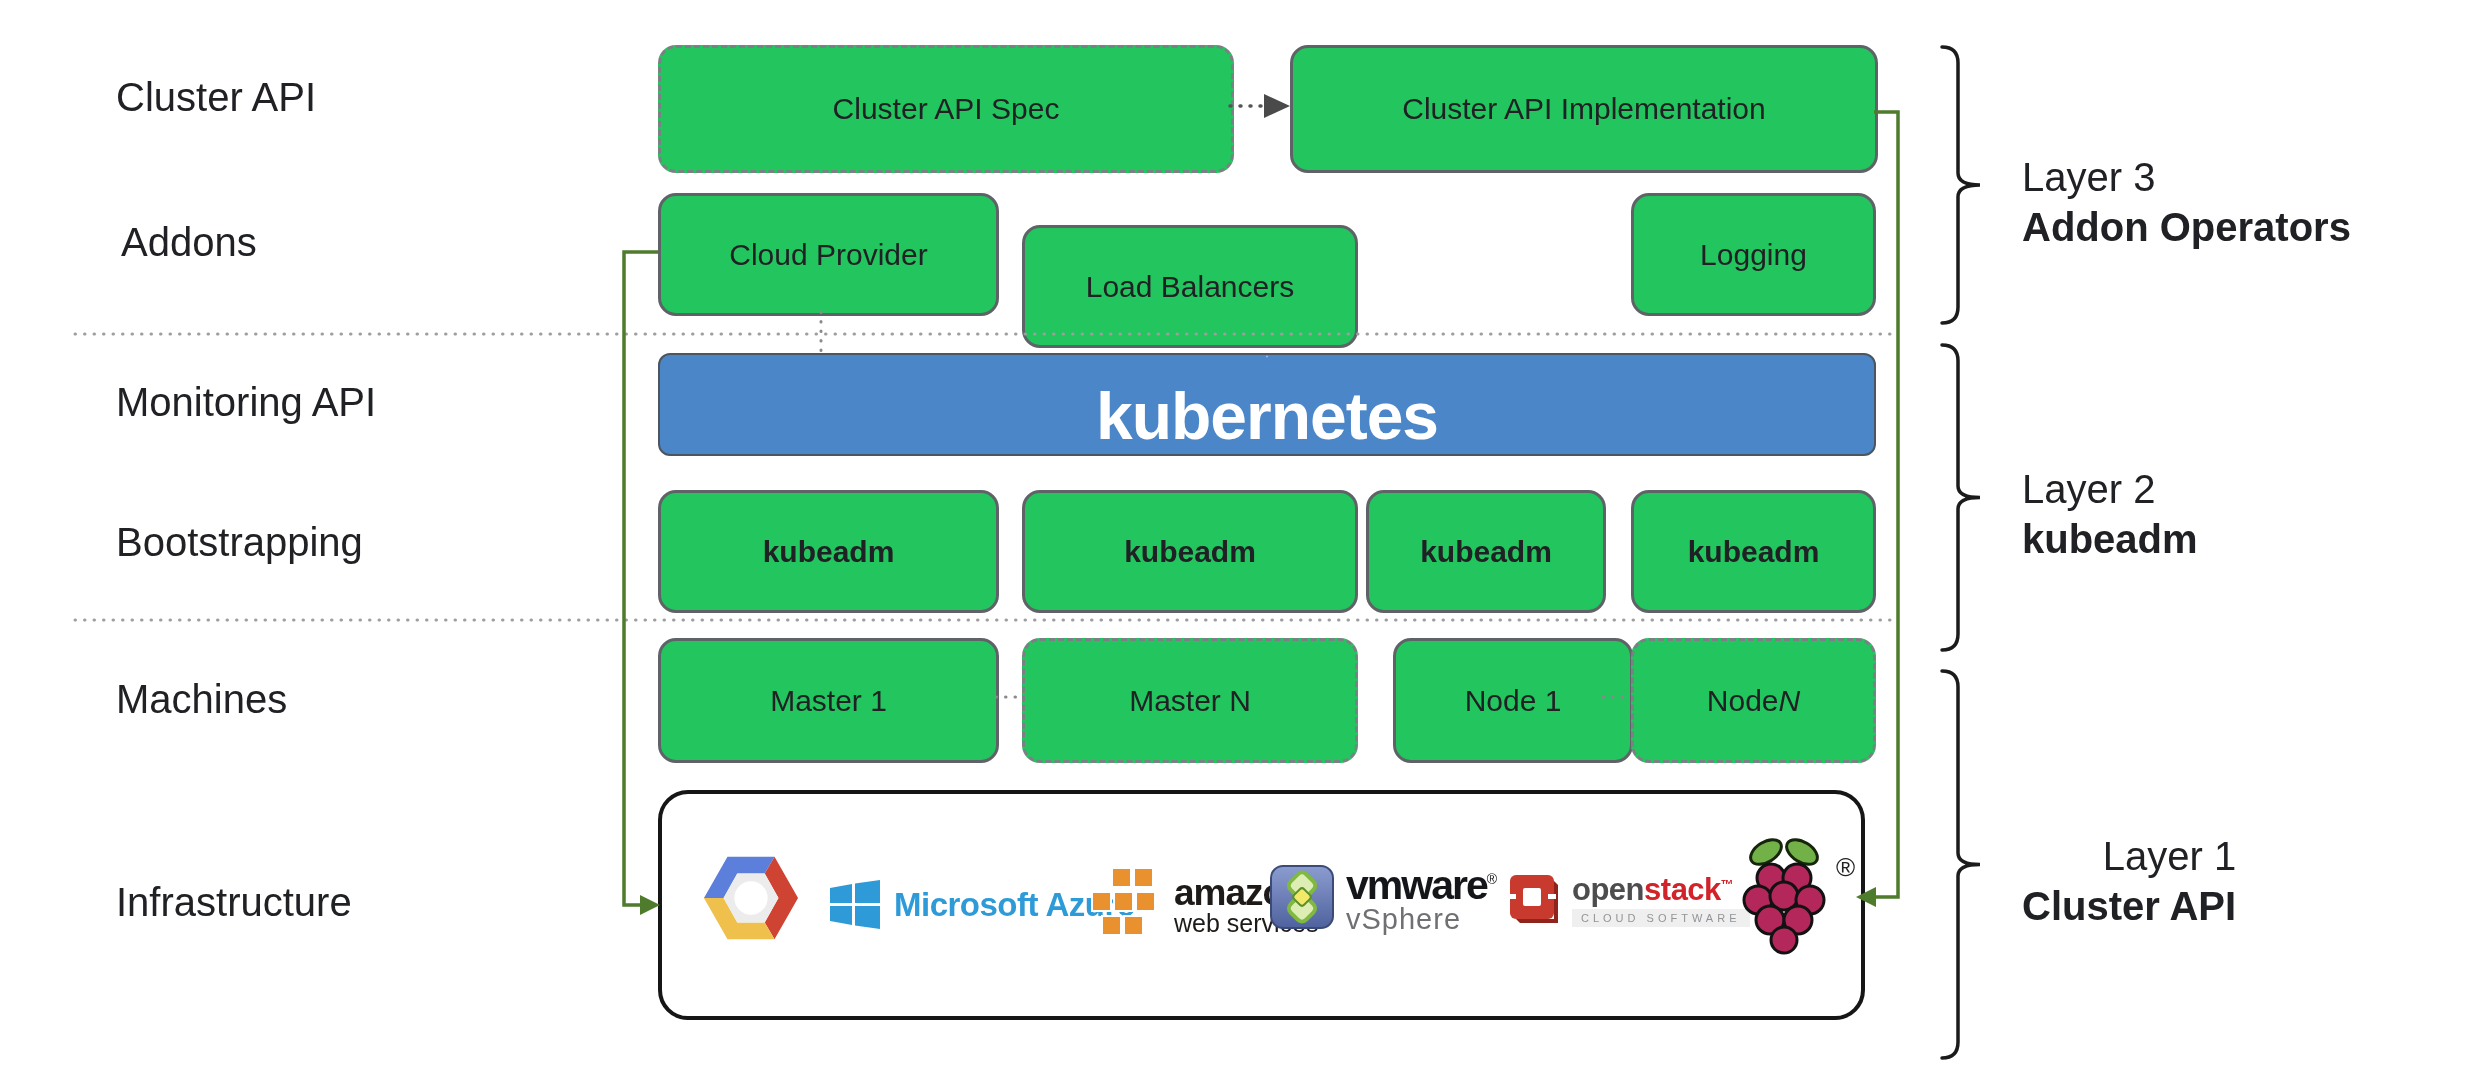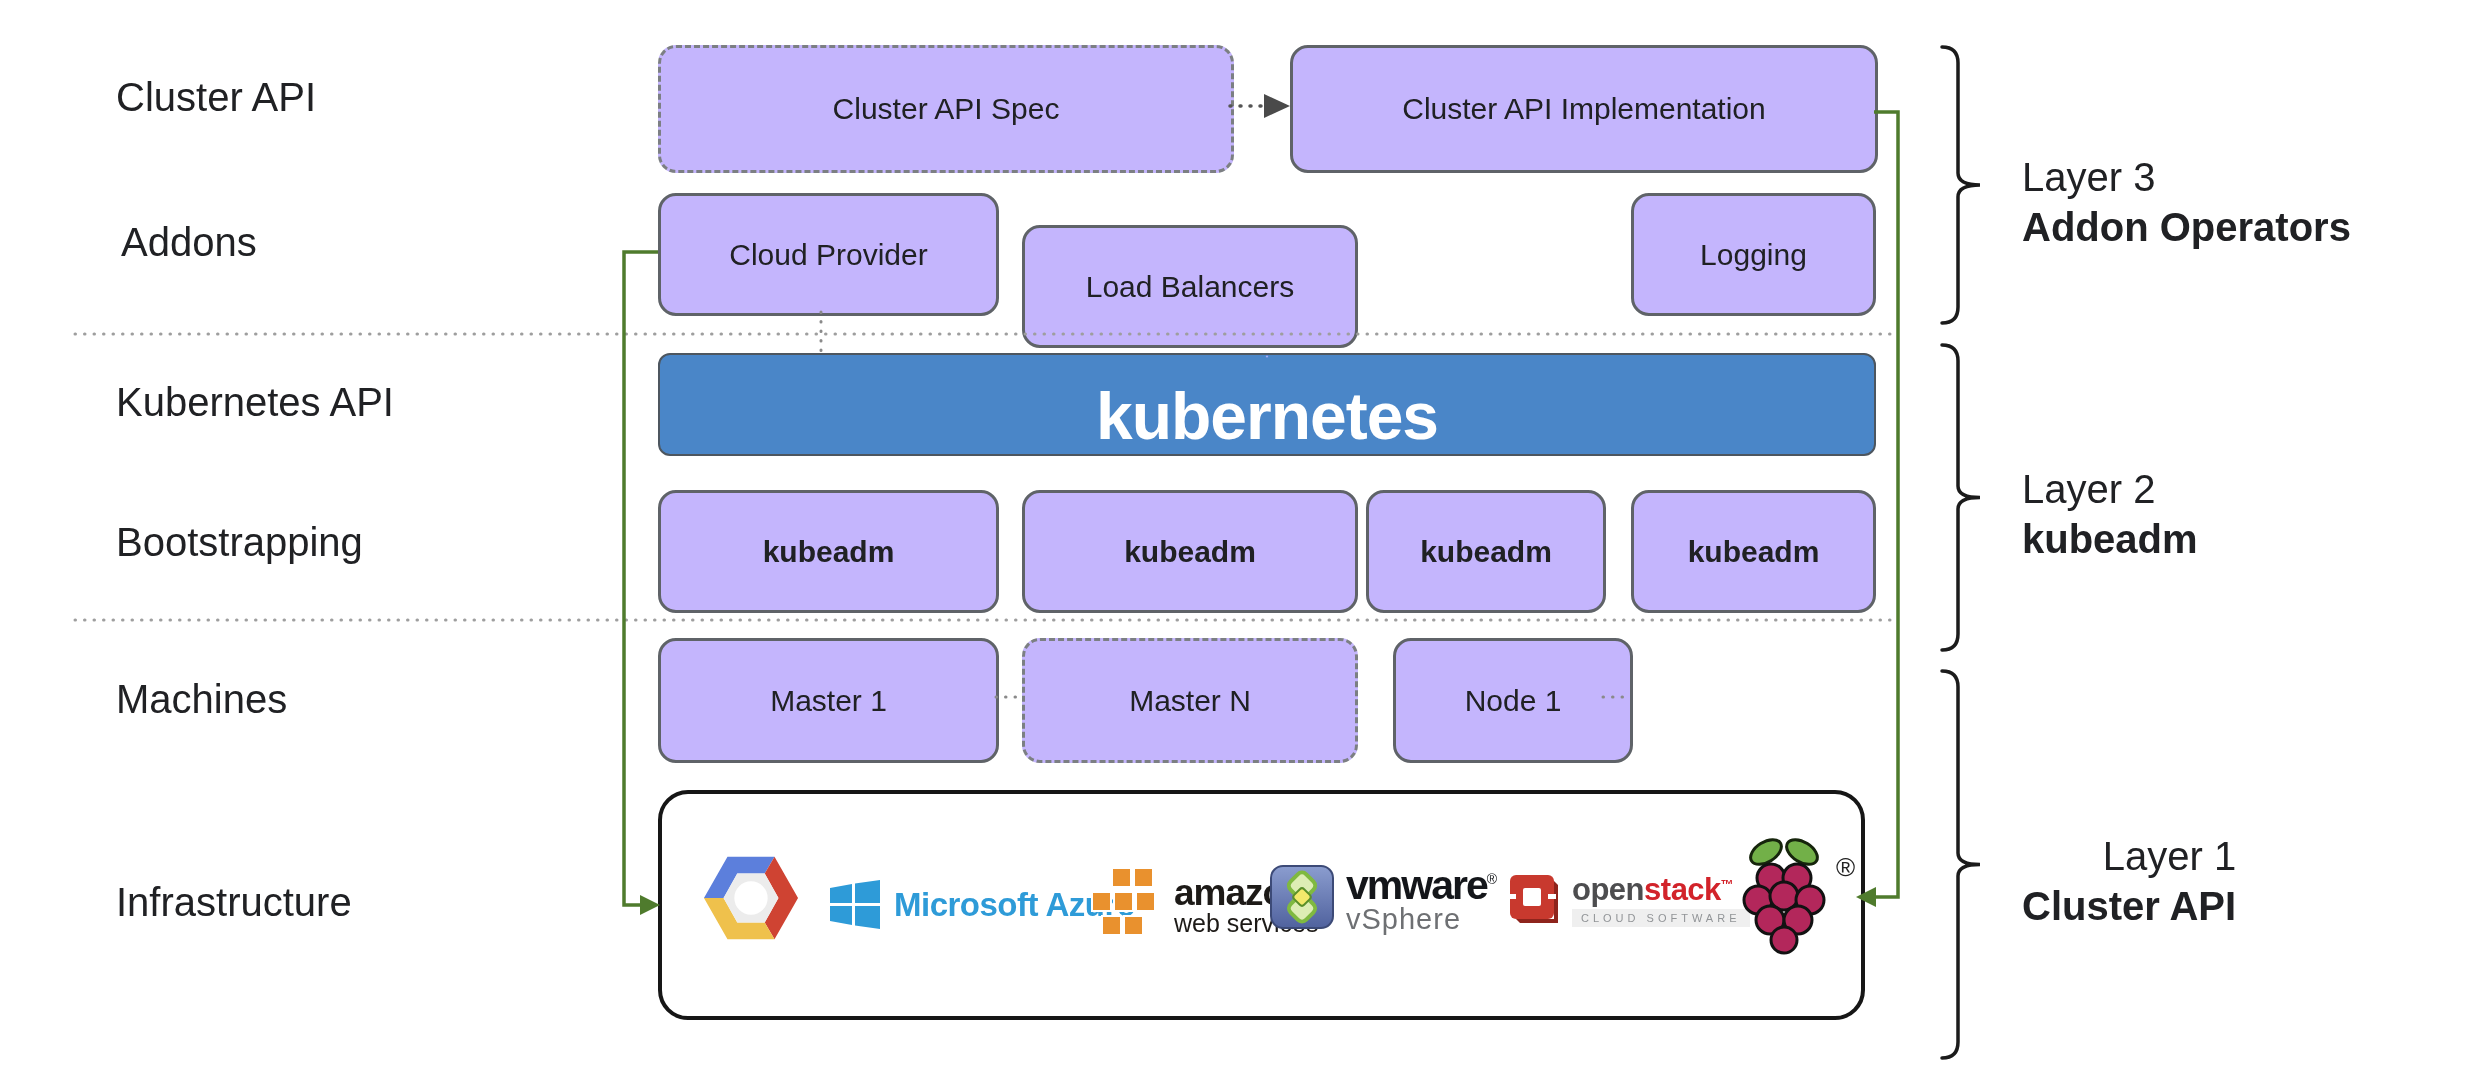--- a/index.html
+++ b/index.html
@@ -1,20 +1,20 @@
 <!DOCTYPE html>
 <html style="--banner-blue: #4a86c8; --k8s-logo-blue: #4e6fe3; --connector-green: #4f7b2d; --azure-blue: #2e9bd8; --aws-orange: #e9912e; --openstack-red: #d2232a; --openstack-dark: #4d4d4f; --vmware-text-gray: #6e7073; --raspberry-red: #b3275b; --leaf-green: #72b048; --gcp-blue: #5c7fdc; --gcp-red: #cf4332; --gcp-yellow: #efc14c; --box-border-gray: #5f6368; --text-dark: #202124;"><head>
 <meta charset="utf-8">
 <style>
   html,body{margin:0;padding:0;background:#fff;}
   #canvas{position:relative;width:2490px;height:1076px;background:#fff;
     font-family:"Liberation Sans", sans-serif;color:var(--text-dark);overflow:hidden;}
   .abs{position:absolute;}
   .left-label{font-size:40px;color:var(--text-dark);white-space:nowrap;}
-  .box{position:absolute;background:#c4b5fd;border:3px solid var(--box-border-gray);
+  .box{position:absolute;background:#22c55e;border:3px solid var(--box-border-gray);
     border-radius:18px;display:flex;align-items:center;justify-content:center;
     font-size:30px;color:var(--text-dark);white-space:nowrap;z-index:1;}
   .box.dashed{border:3px dashed #7c7f83;}
   .box.bold{font-weight:700;}
   .banner{position:absolute;background:var(--banner-blue);border:2px solid #4d565f;
     border-radius:12px;display:flex;align-items:center;justify-content:center;gap:20px;z-index:1;flex-direction:column;}
   .k8s-text{font-size:66px;font-weight:700;color:#fff;letter-spacing:-1px;}
   .infra{position:absolute;background:#fff;border:4px solid #161616;border-radius:30px;z-index:1;}
   .layer-label{position:absolute;font-size:40px;line-height:50px;white-space:nowrap;}
   .layer-label .l2{font-weight:700;}
@@ -45,21 +45,21 @@
     padding:3px 9px;margin-top:4px;display:inline-block;}
   .rpi-reg{position:absolute;font-size:26px;color:#222;}
 </style>
 </head>
 <body>
 
 <div id="canvas">
 
   <div class="abs left-label" style="left:116px;top:75px;">Cluster API</div>
   <div class="abs left-label" style="left:121px;top:220px;">Addons</div>
-  <div class="abs left-label" style="left:116px;top:380px;">Kubernetes API</div>
+  <div class="abs left-label" style="left:116px;top:380px;">Monitoring API</div>
   <div class="abs left-label" style="left:116px;top:520px;">Bootstrapping</div>
   <div class="abs left-label" style="left:116px;top:677px;">Machines</div>
   <div class="abs left-label" style="left:116px;top:880px;">Infrastructure</div>
 
   <div class="box dashed" style="left:658px;top:45px;width:570px;height:122px;">
     <span>Cluster API Spec</span>
   </div>
   <div class="box" style="left:1290px;top:45px;width:582px;height:122px;">
     <span>Cluster API Implementation</span>
   </div>
@@ -107,20 +107,24 @@
 
   <div class="box" style="left:658px;top:638px;width:335px;height:119px;">
       <span>Master 1</span>
     </div>
   <div class="box dashed" style="left:1022px;top:638px;width:330px;height:119px;">
       <span>Master N</span>
     </div>
   <div class="box" style="left:1366px;top:638px;width:234px;height:119px;margin-left:27px;">
       <span>Node 1</span>
     </div>
+  <div class="box dashed" style="left:1631px;top:638px;width:239px;height:119px;">
+    <span>Node </span>
+      <i>N</i>
+  </div>
 
   <div class="infra" style="left:658px;top:790px;width:1199px;height:222px;">
 
     <div class="logo-row-item" style="left:40px;top:60px;">
       <svg width="98" height="88" viewBox="0 0 100 88">
         <polygon points="2,44 26,2 74,2 64,19 36,19 22,44" style="fill:var(--gcp-blue)"></polygon>
         <polygon points="74,2 98,44 74,86 64,69 78,44 64,19" style="fill:var(--gcp-red)"></polygon>
         <polygon points="2,44 22,44 36,69 64,69 74,86 26,86" style="fill:var(--gcp-yellow)"></polygon>
         <polygon points="36,19 64,19 78,44 64,69 36,69 22,44" fill="#ececec"></polygon>
         <circle cx="50" cy="44" r="17" fill="#ffffff"></circle>

